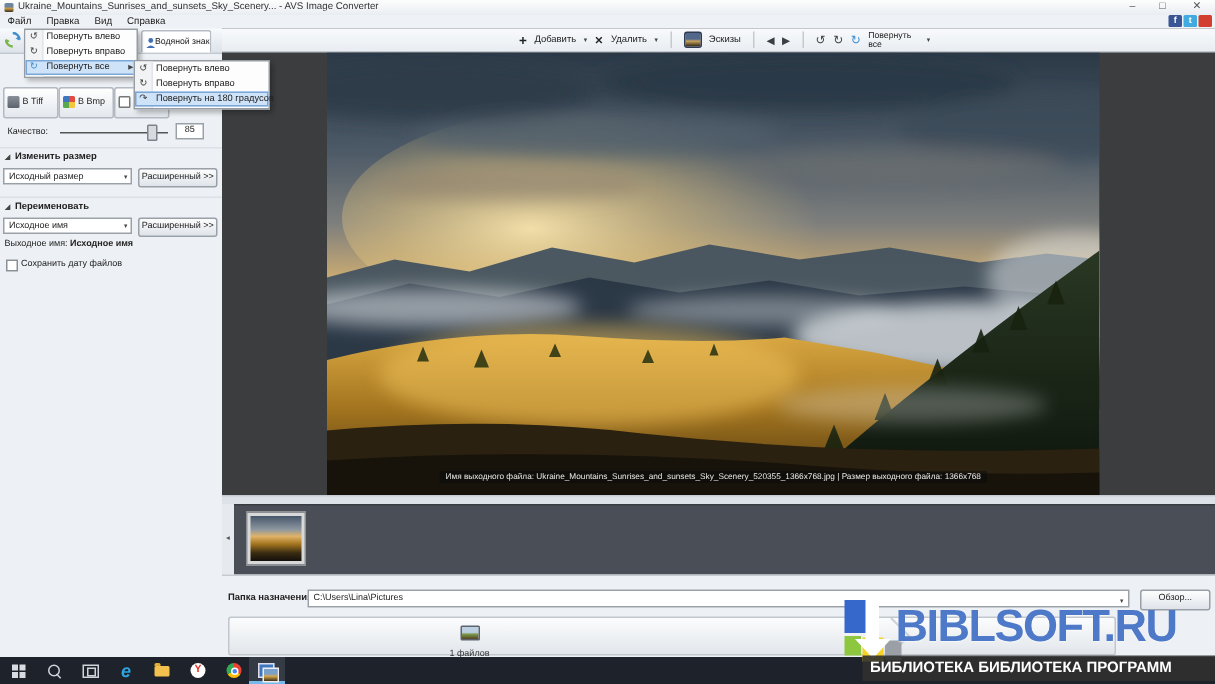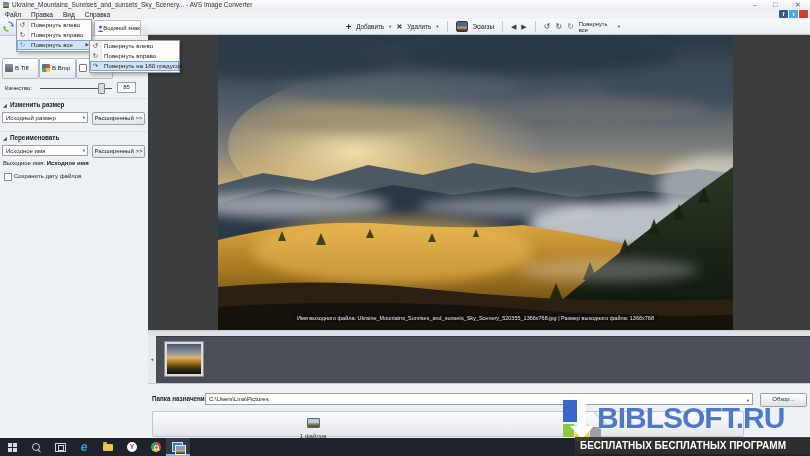--- a/index.html
+++ b/index.html
@@ -409,15 +409,15 @@
 
   <div class="abs wm wm-logo">
     <i style="left:0;top:0;width:20px;height:22px;background:#3668cc"></i>
     <i style="left:0;top:24px;width:11px;height:13px;background:#8dc63f"></i>
     <i style="left:12px;top:25px;width:14px;height:16px;background:#f5d327"></i>
     <i style="left:27px;top:27px;width:11px;height:13px;background:#9aa0a6"></i>
     <i style="left:14px;top:0;width:9px;height:26px;background:#fff"></i>
     <i style="left:7px;top:26px;width:0;height:0;border-left:12px solid transparent;border-right:12px solid transparent;border-top:13px solid #fff"></i>
   </div>
   <div class="abs wm wm-site">BIBLSOFT.RU</div>
-  <div class="abs wm wm-tag">БЕСПЛАТНЫХ БЕСПЛАТНЫХ ПРОГРАММ</div>
+  <div class="abs wm wm-tag">БИБЛИОТЕКА БИБЛИОТЕКА ПРОГРАММ</div>
 
 </div>
 
 </body></html>

